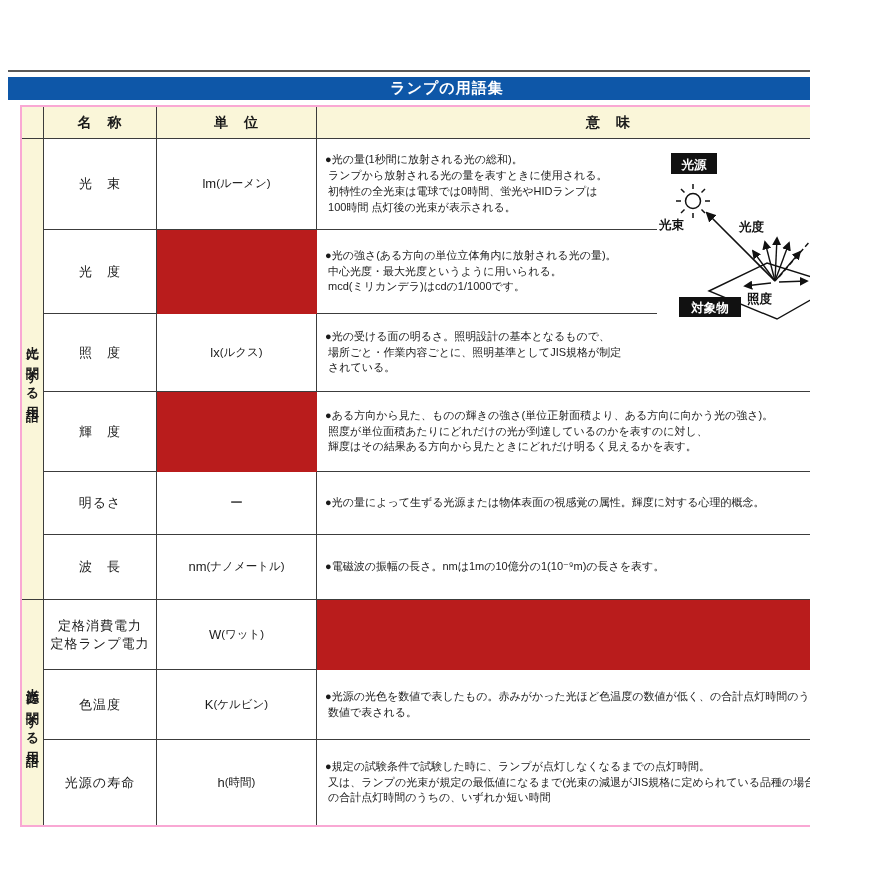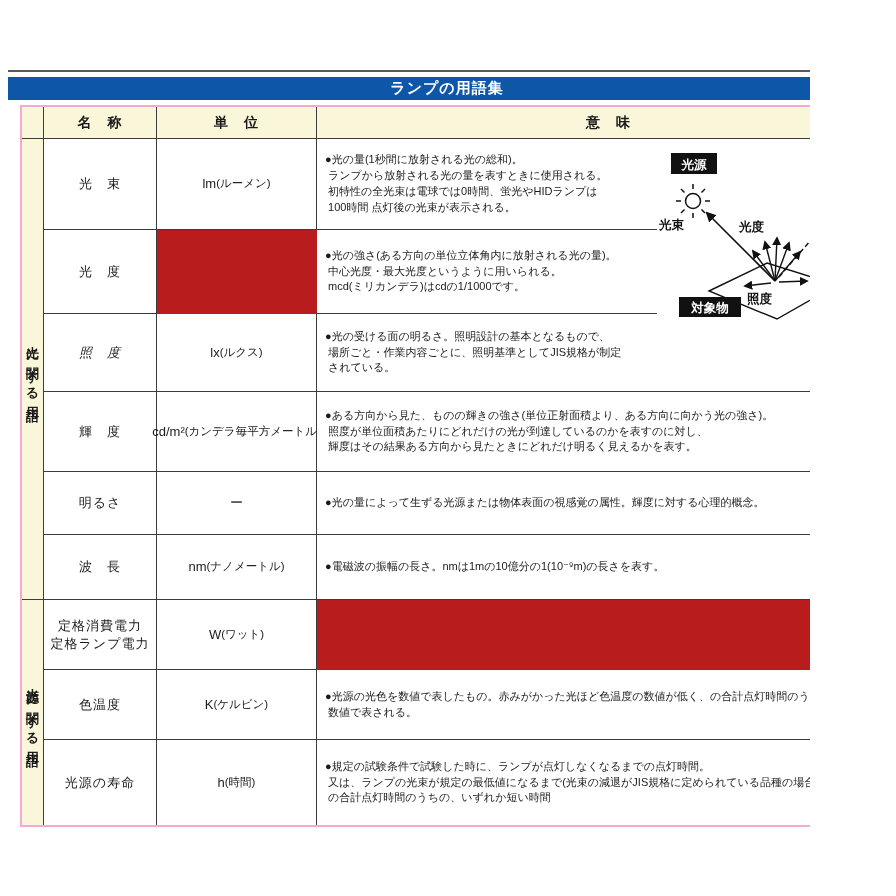--- a/index.html
+++ b/index.html
@@ -86,21 +86,21 @@
     <div class="cell meaning no-br" style="grid-column:4;grid-row:2;">●光の量(1秒間に放射される光の総和)。
  ランプから放射される光の量を表すときに使用される。
  初特性の全光束は電球では0時間、蛍光やHIDランプは
  100時間 点灯後の光束が表示される。</div>
 
     <div class="cell name" style="grid-column:2;grid-row:3;">光　度</div>
     <div class="cell meaning no-br" style="grid-column:4;grid-row:3;">●光の強さ(ある方向の単位立体角内に放射される光の量)。
  中心光度・最大光度というように用いられる。
  mcd(ミリカンデラ)はcdの1/1000です。</div>
 
-    <div class="cell name" style="grid-column:2;grid-row:4;font-style:italic;">照　度</div>
+    <div class="cell name" style="grid-column:2;grid-row:4;">照　度</div>
     <div class="cell unit" style="grid-column:3;grid-row:4;">
       <span>lx</span>
       <span class="sub">(ルクス)</span>
     </div>
     <div class="cell meaning no-br" style="grid-column:4;grid-row:4;">●光の受ける面の明るさ。照明設計の基本となるもので、
  場所ごと・作業内容ごとに、照明基準としてJIS規格が制定
  されている。</div>
 
     <div class="cell diagram-cell no-br" style="grid-column:5;grid-row:2/5;">
       <svg width="239" height="200" viewBox="0 0 239 200">
@@ -148,24 +148,20 @@
         <rect x="194" y="6" width="26" height="21" fill="#111"></rect>
         <text x="207" y="22" text-anchor="middle" class="dbox-text">眼</text>
         <path d="M198,34 L218,37 L206,47 Q200,40 198,34 Z" fill="#111"></path>
 
         <rect x="20" y="158" width="62" height="20" fill="#111"></rect>
         <text x="51" y="173" text-anchor="middle" class="dbox-text">対象物</text>
       </svg>
     </div>
 
     <div class="cell name" style="grid-column:2;grid-row:5;">輝　度</div>
-    <div class="cell unit" style="grid-column:3;grid-row:5;">
-      <span>cd/m²</span>
-      <span class="sub">(カンデラ毎平方メートル)</span>
-    </div>
     <div class="cell meaning no-br" style="grid-column:4/6;grid-row:5;">●ある方向から見た、ものの輝きの強さ(単位正射面積より、ある方向に向かう光の強さ)。
  照度が単位面積あたりにどれだけの光が到達しているのかを表すのに対し、
  輝度はその結果ある方向から見たときにどれだけ明るく見えるかを表す。</div>
 
     <div class="cell name" style="grid-column:2;grid-row:6;">明るさ</div>
     <div class="cell unit" style="grid-column:3;grid-row:6;">
       <span>ー</span>
     </div>
     <div class="cell meaning no-br" style="grid-column:4/6;grid-row:6;">●光の量によって生ずる光源または物体表面の視感覚の属性。輝度に対する心理的概念。</div>
 

